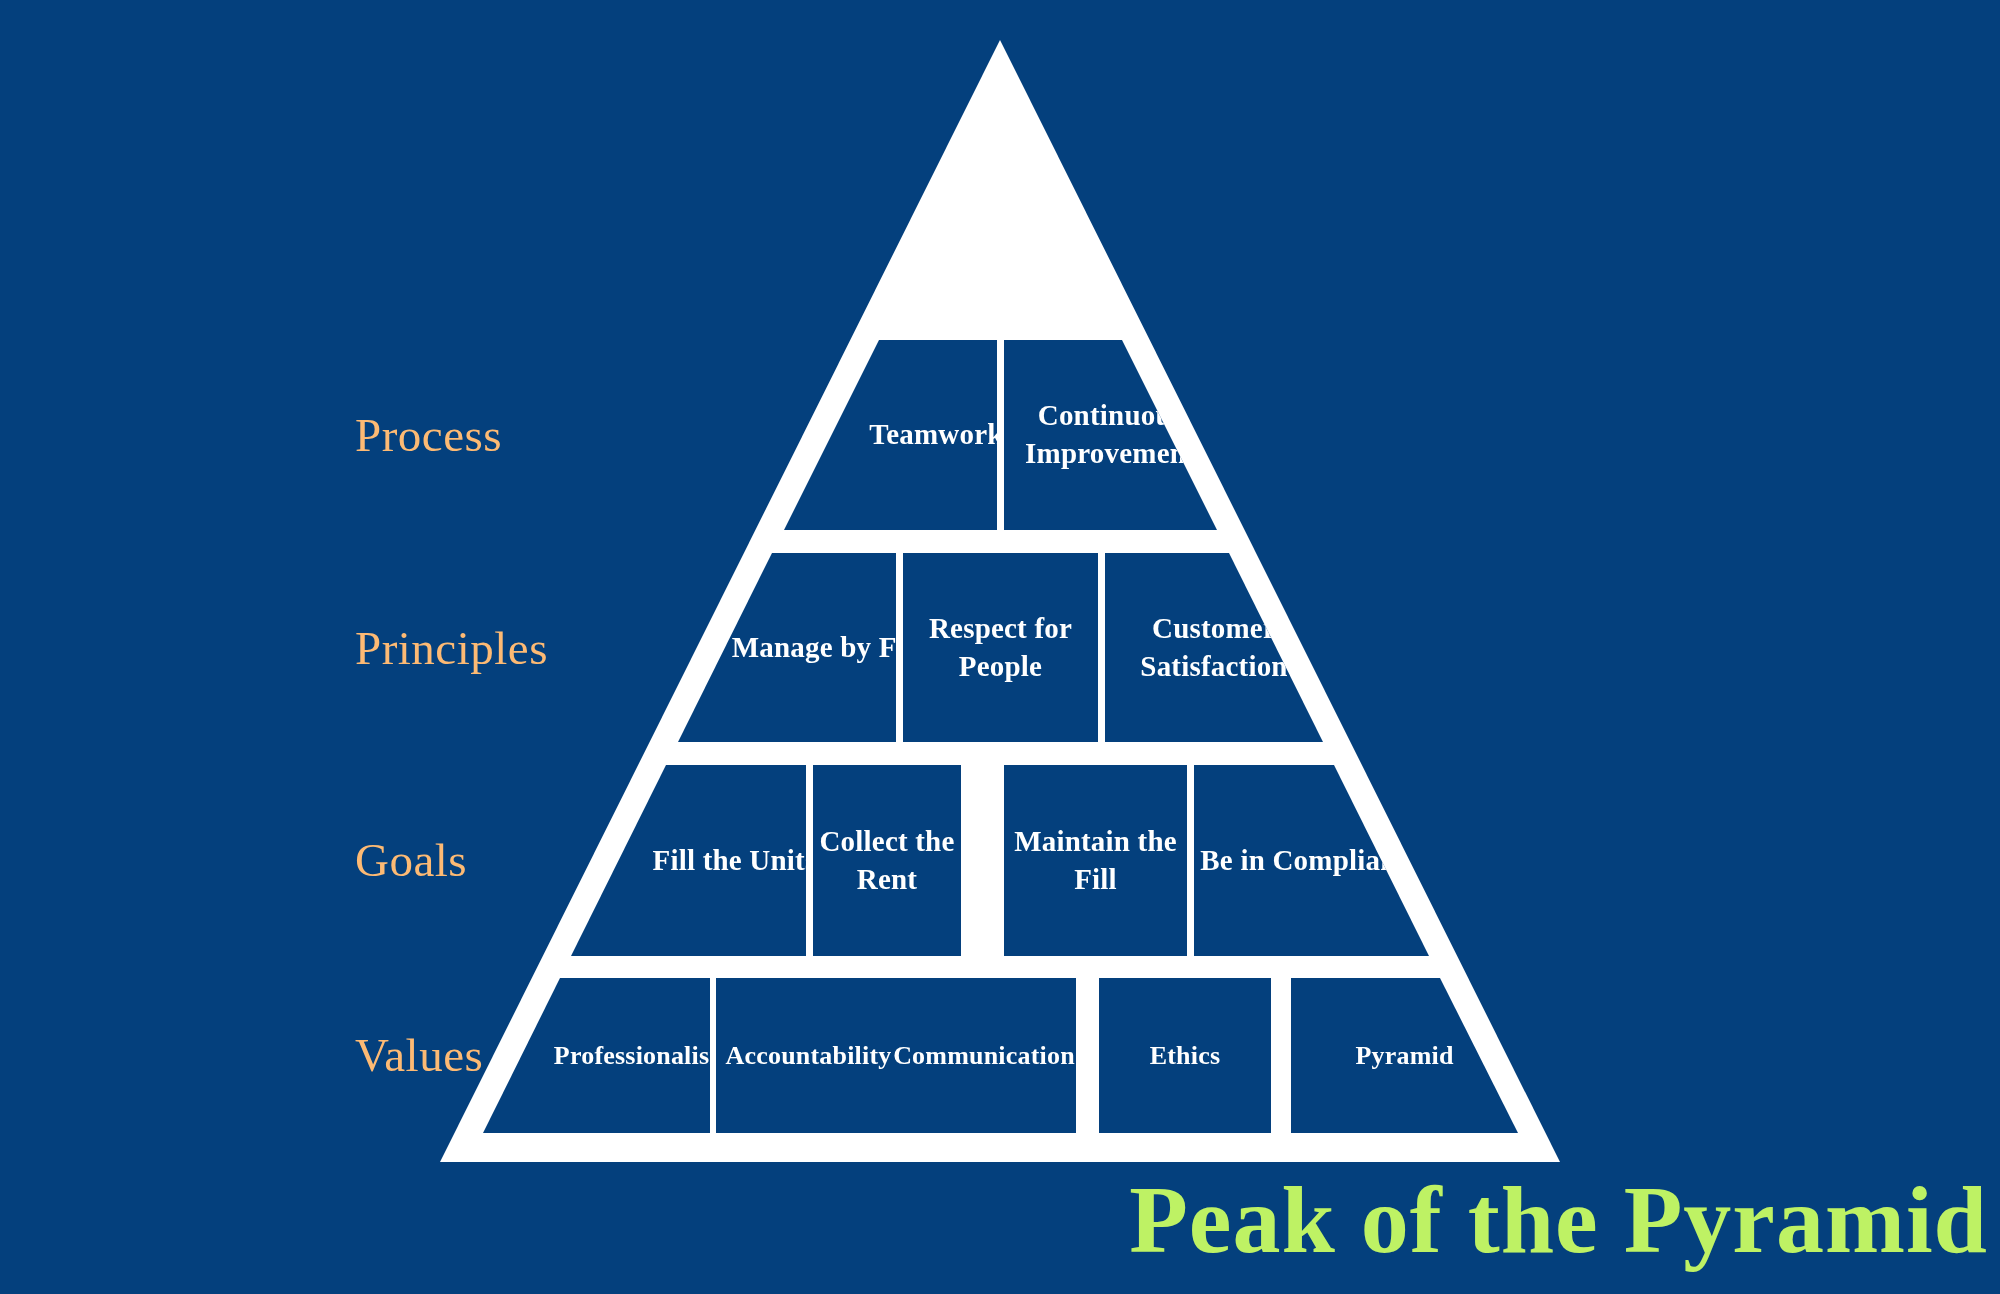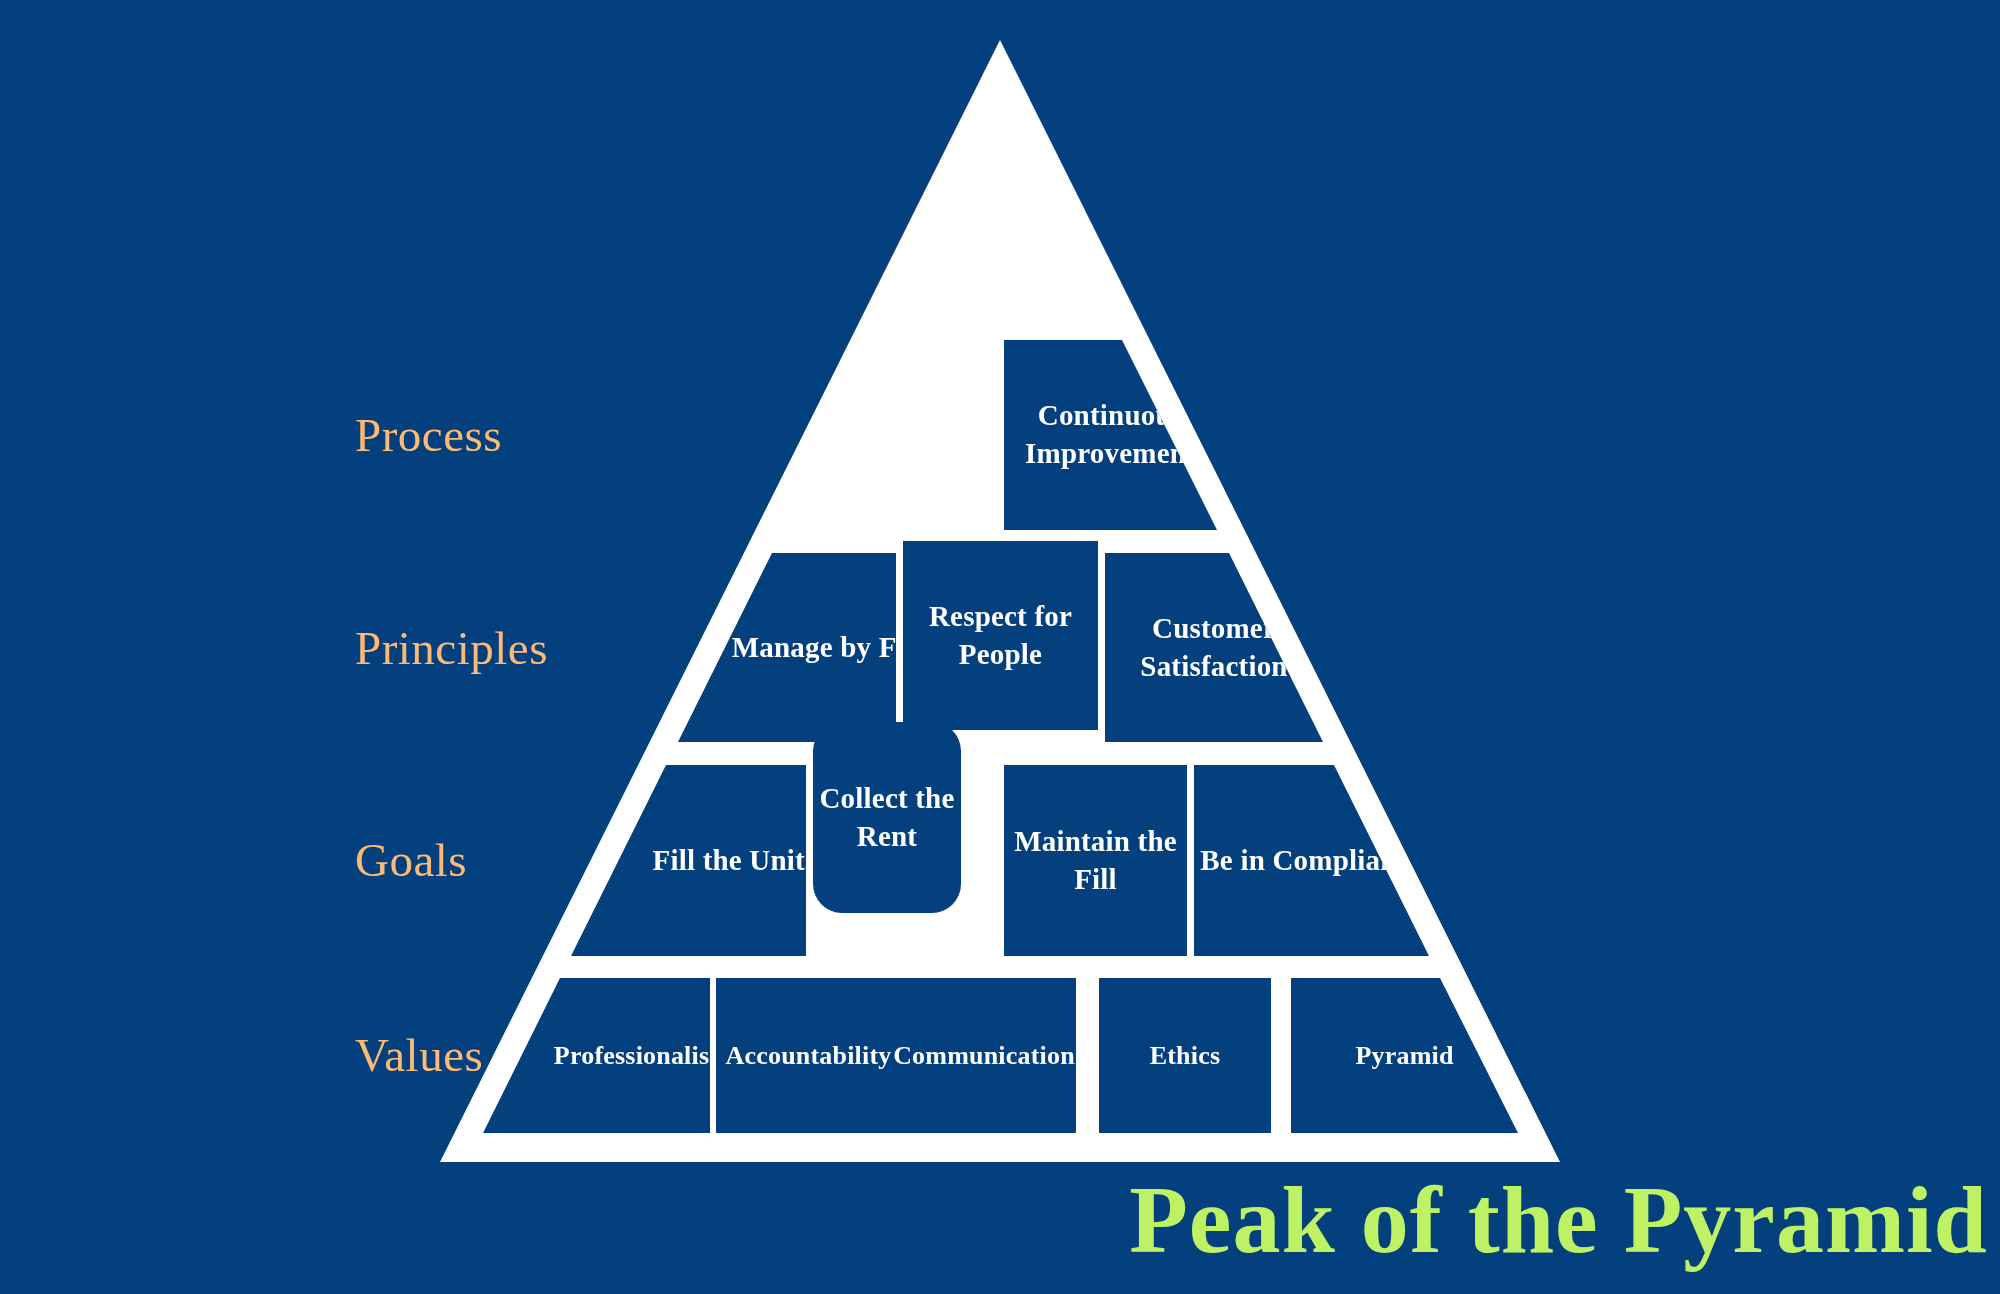--- a/index.html
+++ b/index.html
@@ -86,38 +86,41 @@
 <div class="stage">
 
   <div class="pyramid-white"></div>
 
 
   <div class="row-label lbl-process">Process</div>
   <div class="row-label lbl-principles">Principles</div>
   <div class="row-label lbl-goals">Goals</div>
   <div class="row-label lbl-values">Values</div>
 
+  <div class="block pad-l" style="left:784px;top:340px;width:213px;height:190px;clip-path:polygon(95px 0,213px 0,213px 190px,0 190px);">
+    <span class="block-label">Teamwork</span>
+  </div>
   <div class="block pad-r" style="left:1004px;top:340px;width:213px;height:190px;clip-path:polygon(0 0,118px 0,213px 190px,0 190px);">
     <span class="block-label">Continuous Improvement</span>
   </div>
 
   <div class="block pad-l" style="left:678px;top:553px;width:218px;height:189px;clip-path:polygon(94px 0,218px 0,218px 189px,0 189px);">
     <span class="block-label">Manage by Fact</span>
   </div>
-  <div class="block" style="left:903px;top:541px;width:195px;height:189px;">
+  <div class="block" style="left:903px;top:553px;width:195px;height:189px;">
     <span class="block-label">Respect for People</span>
   </div>
   <div class="block pad-r" style="left:1105px;top:553px;width:218px;height:189px;clip-path:polygon(0 0,124px 0,218px 189px,0 189px);">
     <span class="block-label">Customer Satisfaction</span>
   </div>
 
   <div class="block pad-l" style="left:571px;top:765px;width:235px;height:191px;clip-path:polygon(95px 0,235px 0,235px 191px,0 191px);">
     <span class="block-label">Fill the Units</span>
   </div>
-  <div class="block" style="left:813px;top:722px;width:148px;height:191px;border-radius:29px;">
+  <div class="block" style="left:813px;top:765px;width:148px;height:191px;">
     <span class="block-label">Collect the Rent</span>
   </div>
   <div class="block" style="left:1004px;top:765px;width:183px;height:191px;">
     <span class="block-label">Maintain the Fill</span>
   </div>
   <div class="block pad-r" style="left:1194px;top:765px;width:235px;height:191px;clip-path:polygon(0 0,140px 0,235px 191px,0 191px);">
     <span class="block-label">Be in Compliance</span>
   </div>
 
   <div class="values-row">

